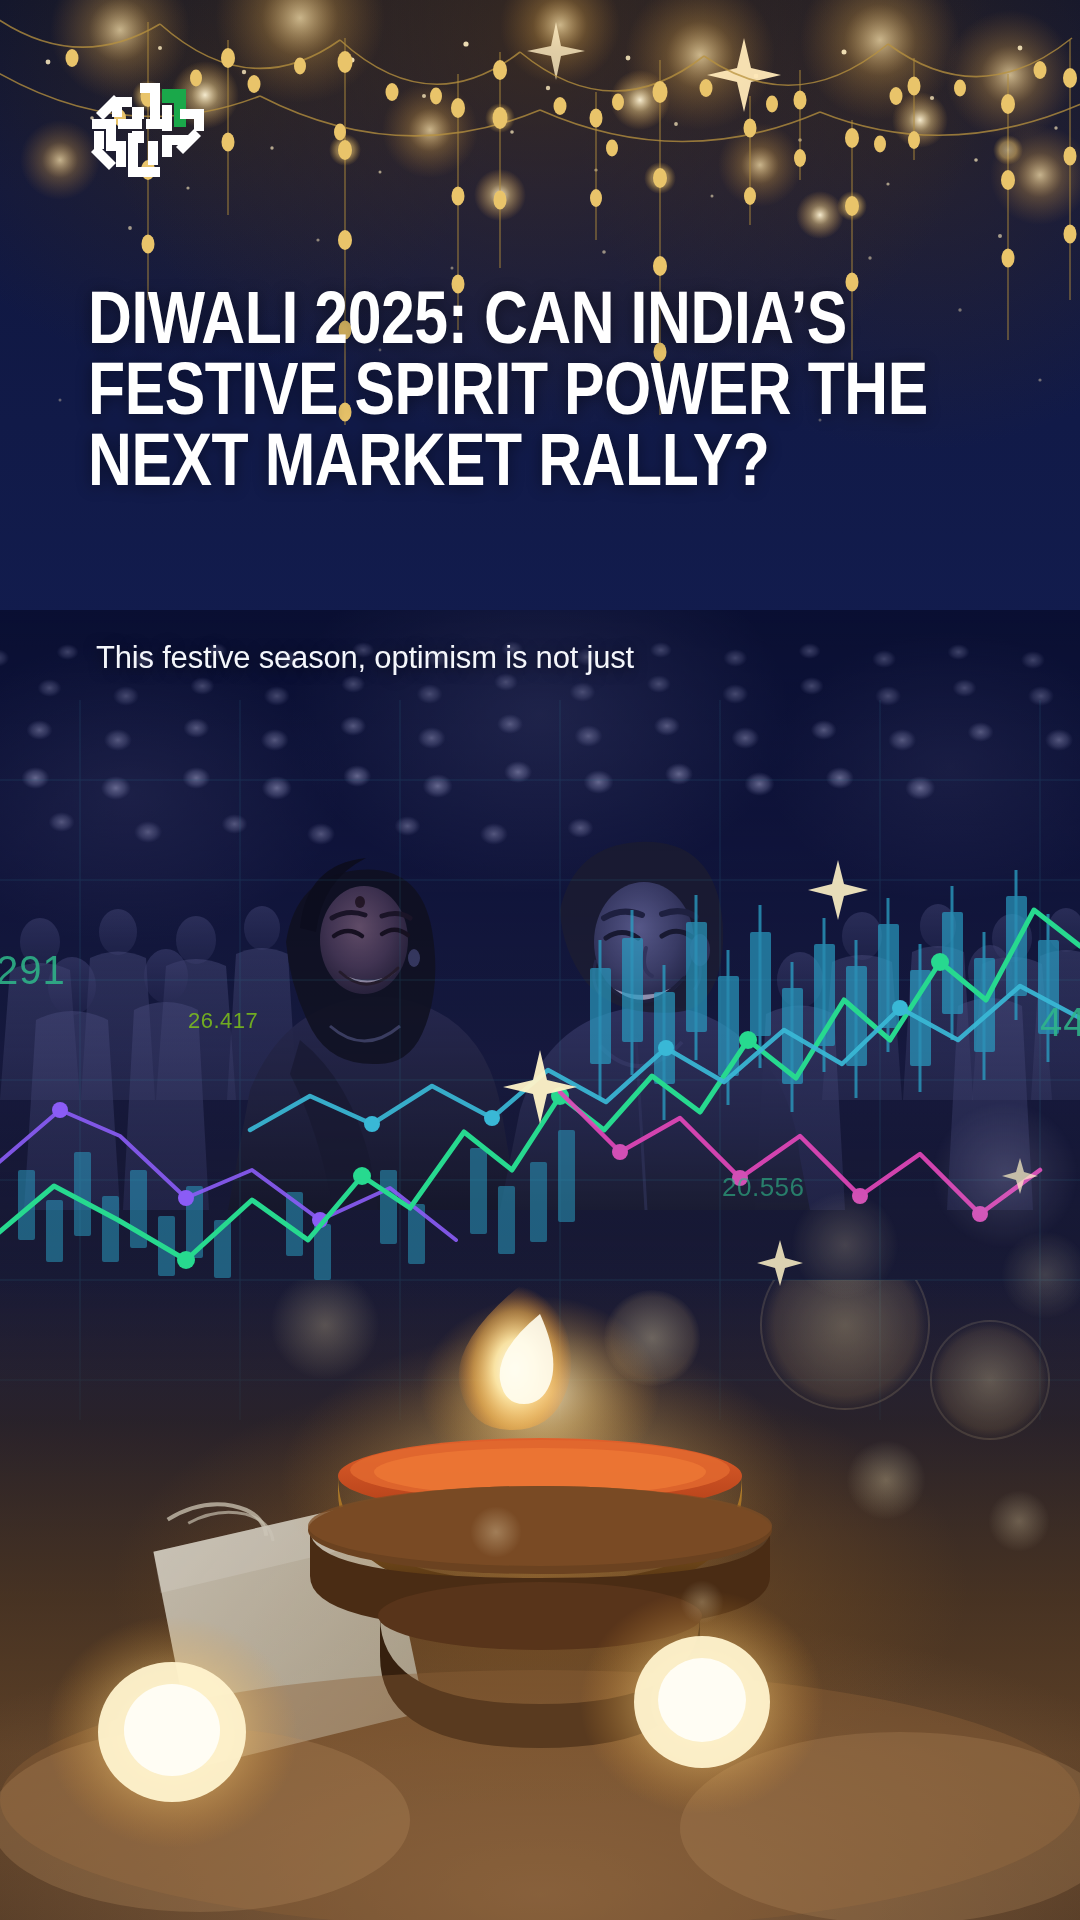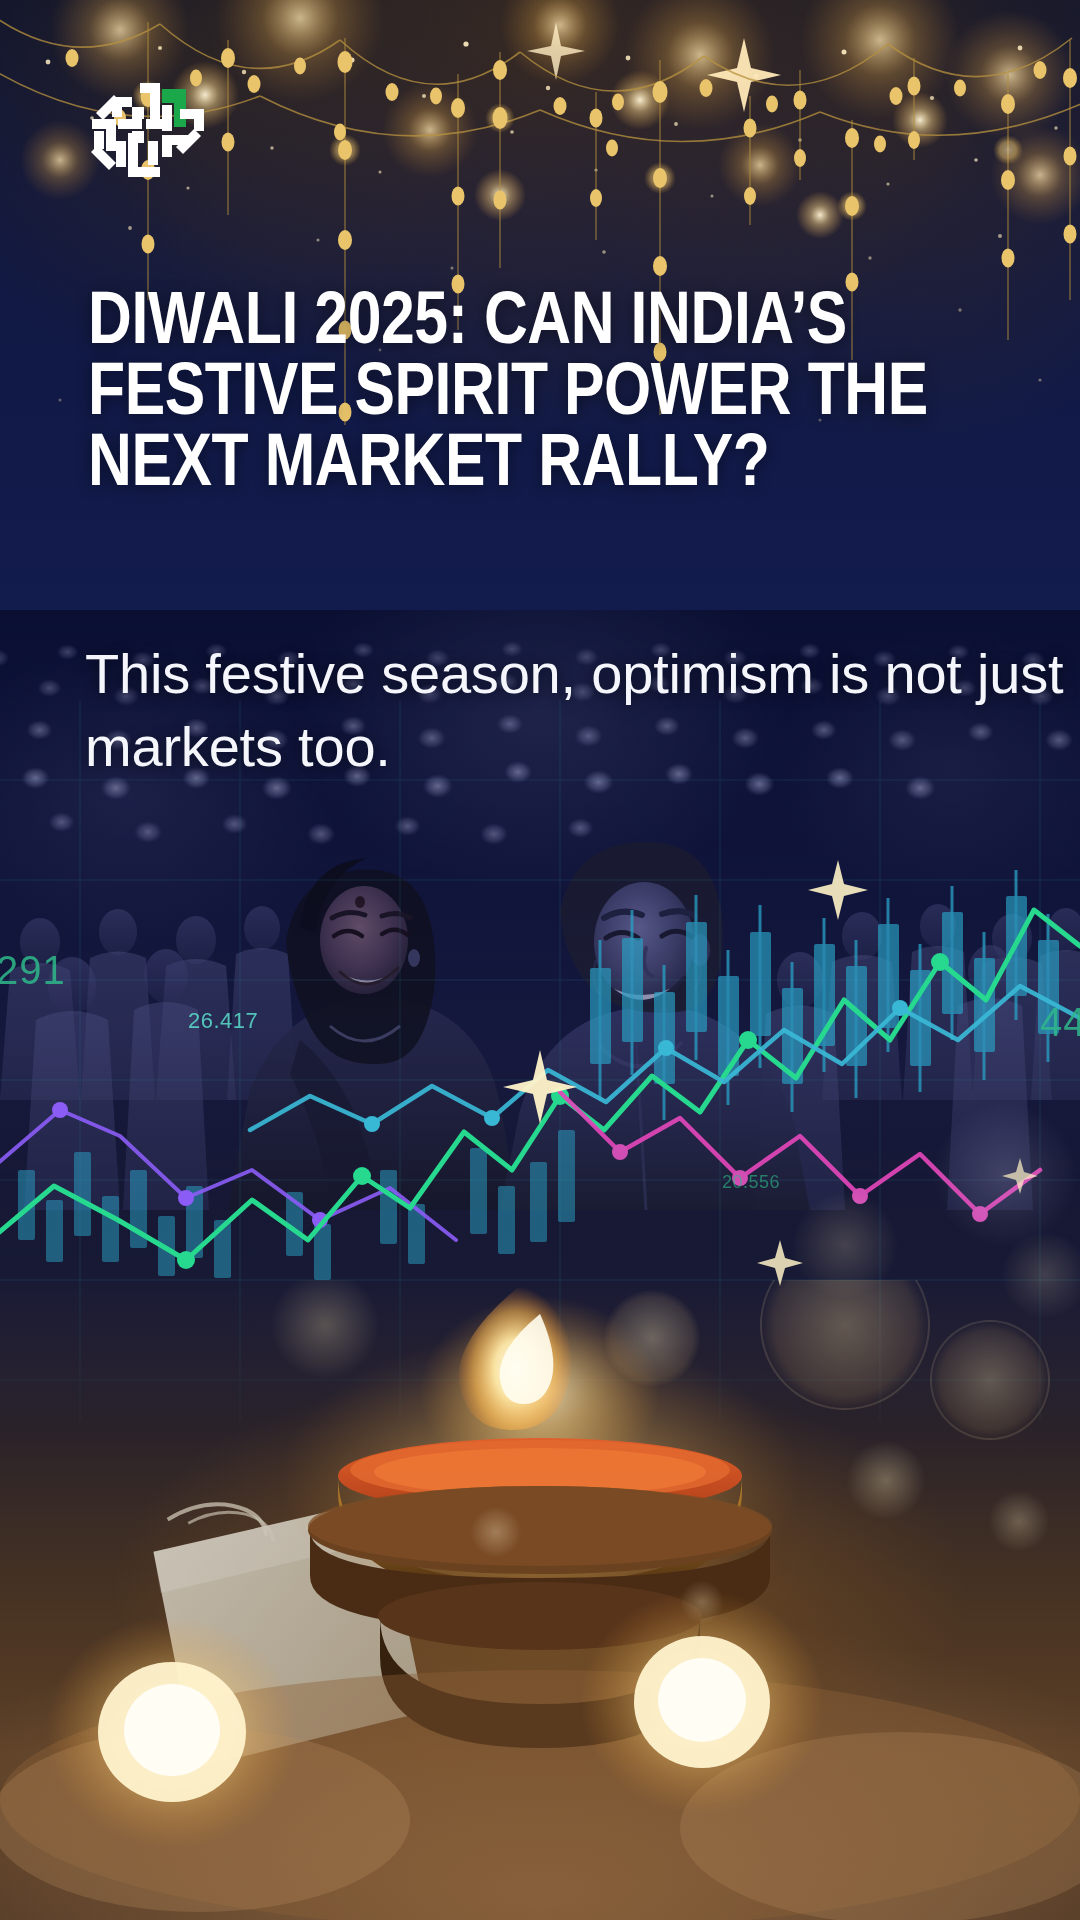--- a/index.html
+++ b/index.html
@@ -96,25 +96,25 @@
     line-height:0.96;
     letter-spacing:-0.5px;
     text-transform:uppercase;
     transform:scaleX(0.82);
     transform-origin:left center;
     text-shadow:0 2px 16px rgba(0,0,0,.45);
   }
   .headline .hl-line { display:block; white-space:nowrap; }
 
   .subtitle {
-    position:absolute; left:85px; top:638px; width:920px;
+    position:absolute; left:96px; top:638px; width:920px;
     color:#f4f6fb;
     font-family:"Liberation Sans", sans-serif;
     font-weight:400;
-    font-size:56px;
+    font-size:31px;
     line-height:1.30;
     letter-spacing:-0.2px;
     text-shadow:0 2px 14px rgba(0,0,0,.55);
   }
   .subtitle .sub-line { display:block; white-space:nowrap; }
 </style>
 </head>
 <body>
 
 <div class="poster">
@@ -634,22 +634,22 @@
     <polyline fill="none" stroke="#e247b8" stroke-width="4.5" stroke-linejoin="round" stroke-linecap="round" opacity=".92" points="560,392 620,452 680,418 740,478 800,436 860,496 920,454 980,514 1040,470"></polyline>
     <g fill="#d14fb5">
       <circle cx="620" cy="452" r="8"></circle>
         <circle cx="740" cy="478" r="8"></circle>
       <circle cx="860" cy="496" r="8"></circle>
         <circle cx="980" cy="514" r="8"></circle>
     </g>
   </svg>
 
   <div class="chart-label" style="left:-4px; top:948px; color:#2fb98a; opacity:.85; font-size:40px; letter-spacing:1px;">291</div>
-  <div class="chart-label" style="left:188px; top:1008px; color:#5eead4; opacity:.80; font-size:22px;">26.417</div>
-  <div class="chart-label" style="left:722px; top:1172px; color:#2fb98a; opacity:.62; font-size:18px;">20.556</div>
+  <div class="chart-label" style="left:188px; top:1008px; color:#84cc16; opacity:.80; font-size:22px;">26.417</div>
+  <div class="chart-label" style="left:722px; top:1172px; color:#2fb98a; opacity:.62; font-size:26px;">20.556</div>
   <div class="chart-label" style="left:1040px; top:1000px; color:#2fb98a; opacity:.85; font-size:40px; letter-spacing:1px;">44</div>
 
   <div class="diya-scene">
     <div class="diya-bg"></div>
 
     <svg style="position:absolute; left:0; top:0; width:1080px; height:640px;" viewBox="0 0 1080 640" preserveAspectRatio="none">
       <defs>
         <radialGradient id="flameG" cx="50%" cy="62%" r="52%">
           <stop offset="0%" stop-color="#fffdf2" stop-opacity="1"></stop>
           <stop offset="35%" stop-color="#ffe9a8" stop-opacity=".95"></stop>
@@ -785,17 +785,16 @@
     </div>
 
     <h1 class="headline">
       <span class="hl-line">DIWALI 2025: CAN INDIA’S</span>
       <span class="hl-line">FESTIVE SPIRIT POWER THE</span>
       <span class="hl-line">NEXT MARKET RALLY?</span>
     </h1>
 
     <p class="subtitle">
       <span class="sub-line">This festive season, optimism is not just</span>
-      <span class="sub-line">markets too.</span>
     </p>
   </div>
 
 </div>
 
 </body></html>

